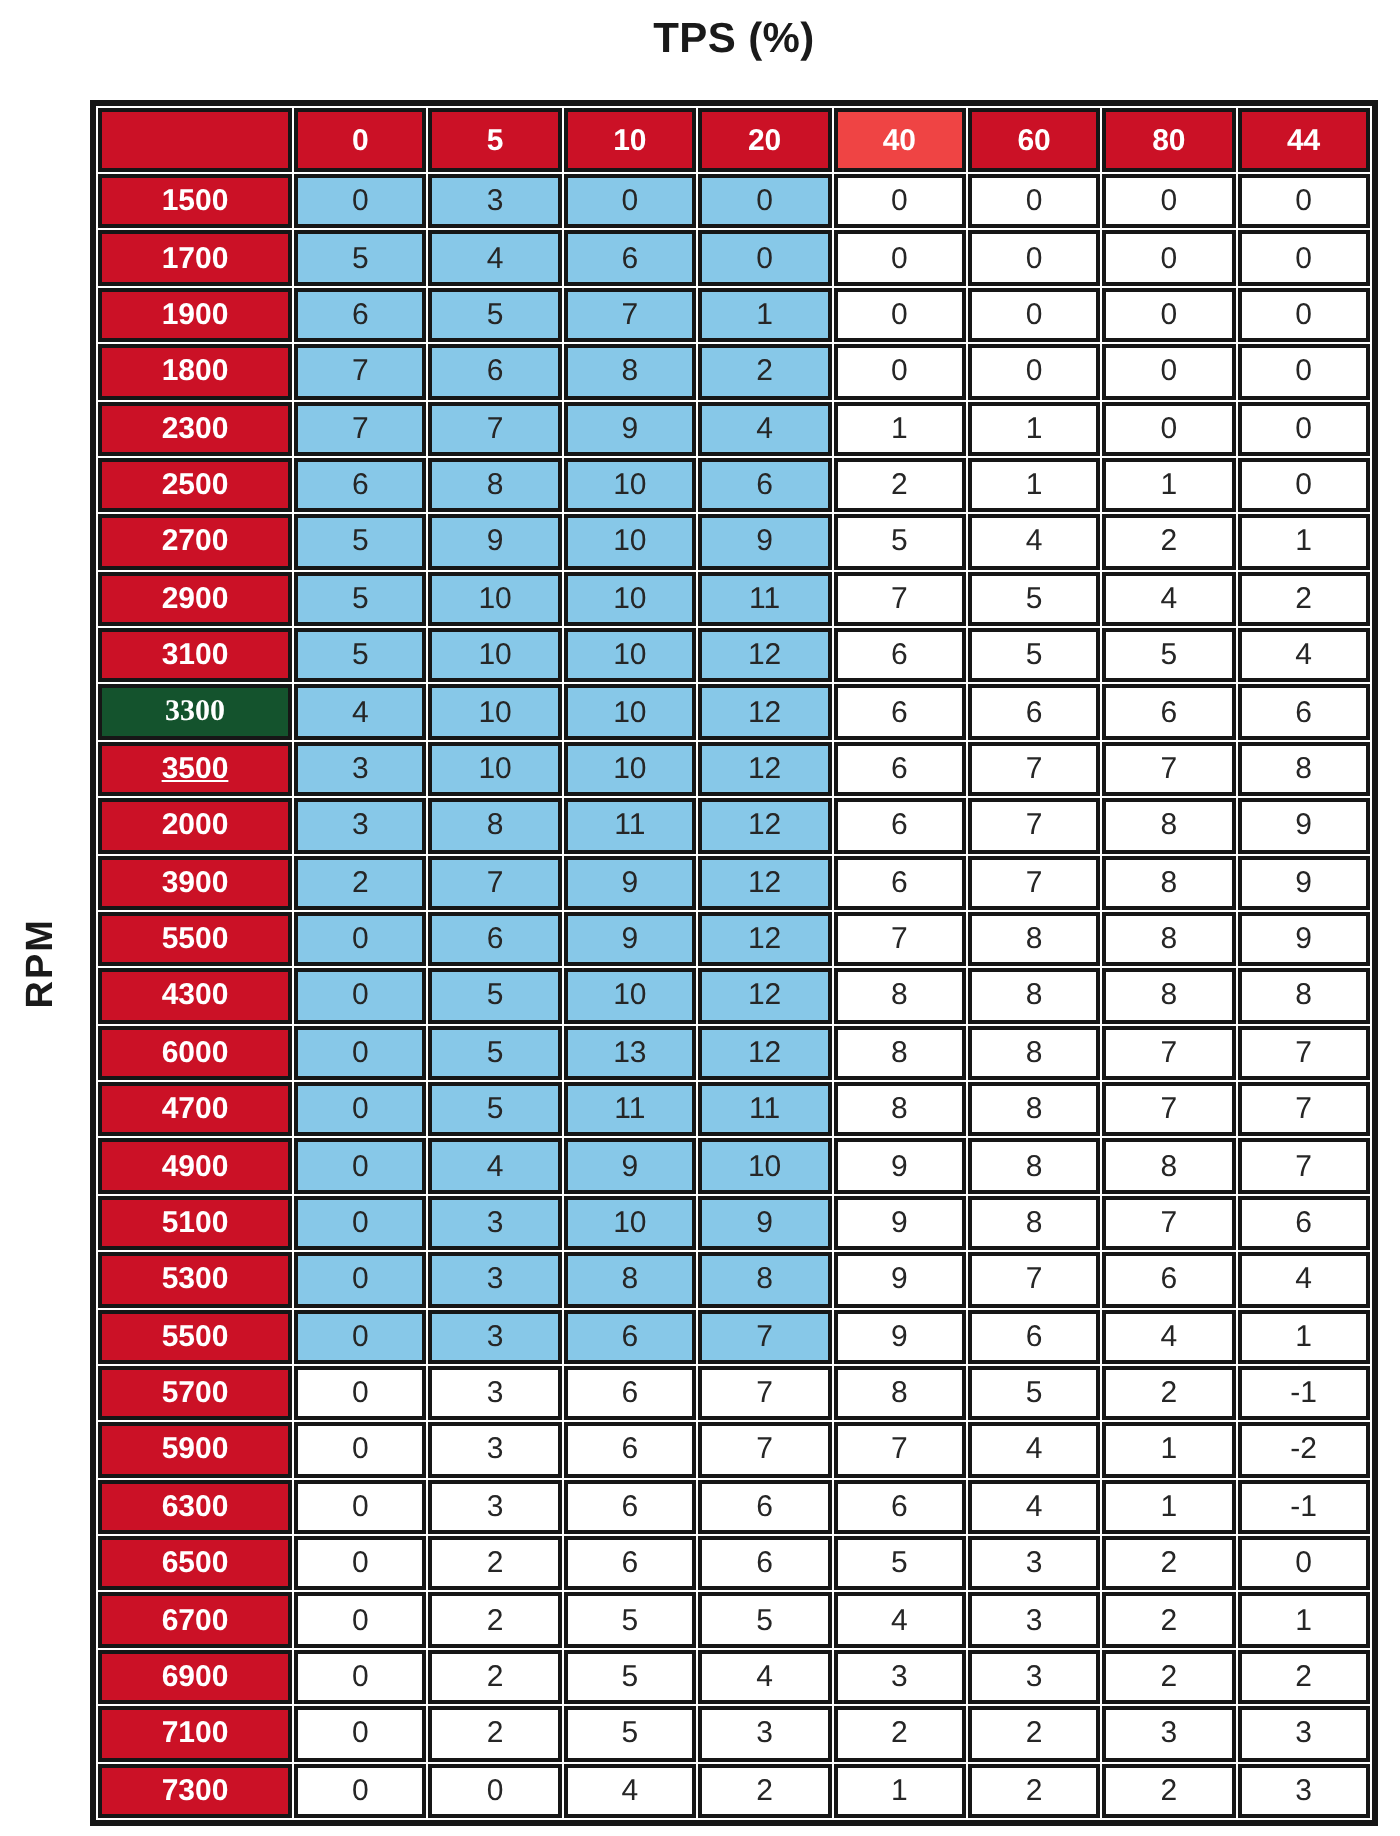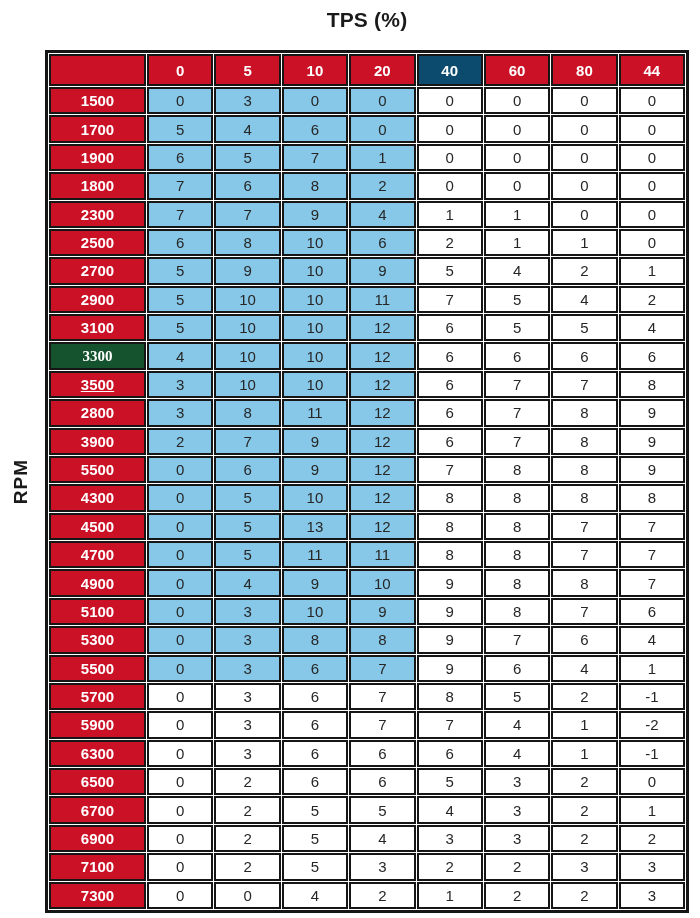--- a/index.html
+++ b/index.html
@@ -99,21 +99,21 @@
     <colgroup>
       <col class="rowhdr-col">
     </colgroup>
     <thead>
       <tr id="header-row">
           <th style="background: rgb(203, 17, 38);"></th>
           <th style="background: rgb(203, 17, 38);">0</th>
           <th style="background: rgb(203, 17, 38);">5</th>
           <th style="background: rgb(203, 17, 38);">10</th>
           <th style="background: rgb(203, 17, 38);">20</th>
-          <th style="background: #0c4a6e;">40</th>
+          <th style="background: #ef4444;">40</th>
           <th style="background: rgb(203, 17, 38);">60</th>
           <th style="background: rgb(203, 17, 38);">80</th>
           <th style="background: rgb(203, 17, 38);">44</th>
         </tr>
     </thead>
     <tbody id="table-body">
         <tr>
           <th style="background: rgb(203, 17, 38);">1500</th>
           <td style="background: rgb(135, 200, 232);">0</td>
           <td style="background: rgb(135, 200, 232);">3</td>
@@ -228,21 +228,21 @@
           <td style="background: rgb(135, 200, 232);">3</td>
           <td style="background: rgb(135, 200, 232);">10</td>
           <td style="background: rgb(135, 200, 232);">10</td>
           <td style="background: rgb(135, 200, 232);">12</td>
           <td>6</td>
           <td>7</td>
           <td>7</td>
           <td>8</td>
         </tr>
         <tr>
-          <th style="background: rgb(203, 17, 38);">2800</th>
+          <th style="background: rgb(203, 17, 38);">2000</th>
           <td style="background: rgb(135, 200, 232);">3</td>
           <td style="background: rgb(135, 200, 232);">8</td>
           <td style="background: rgb(135, 200, 232);">11</td>
           <td style="background: rgb(135, 200, 232);">12</td>
           <td>6</td>
           <td>7</td>
           <td>8</td>
           <td>9</td>
         </tr>
         <tr>
@@ -272,21 +272,21 @@
           <td style="background: rgb(135, 200, 232);">0</td>
           <td style="background: rgb(135, 200, 232);">5</td>
           <td style="background: rgb(135, 200, 232);">10</td>
           <td style="background: rgb(135, 200, 232);">12</td>
           <td>8</td>
           <td>8</td>
           <td>8</td>
           <td>8</td>
         </tr>
         <tr>
-          <th style="background: rgb(203, 17, 38);">4500</th>
+          <th style="background: rgb(203, 17, 38);">6000</th>
           <td style="background: rgb(135, 200, 232);">0</td>
           <td style="background: rgb(135, 200, 232);">5</td>
           <td style="background: rgb(135, 200, 232);">13</td>
           <td style="background: rgb(135, 200, 232);">12</td>
           <td>8</td>
           <td>8</td>
           <td>7</td>
           <td>7</td>
         </tr>
         <tr>

